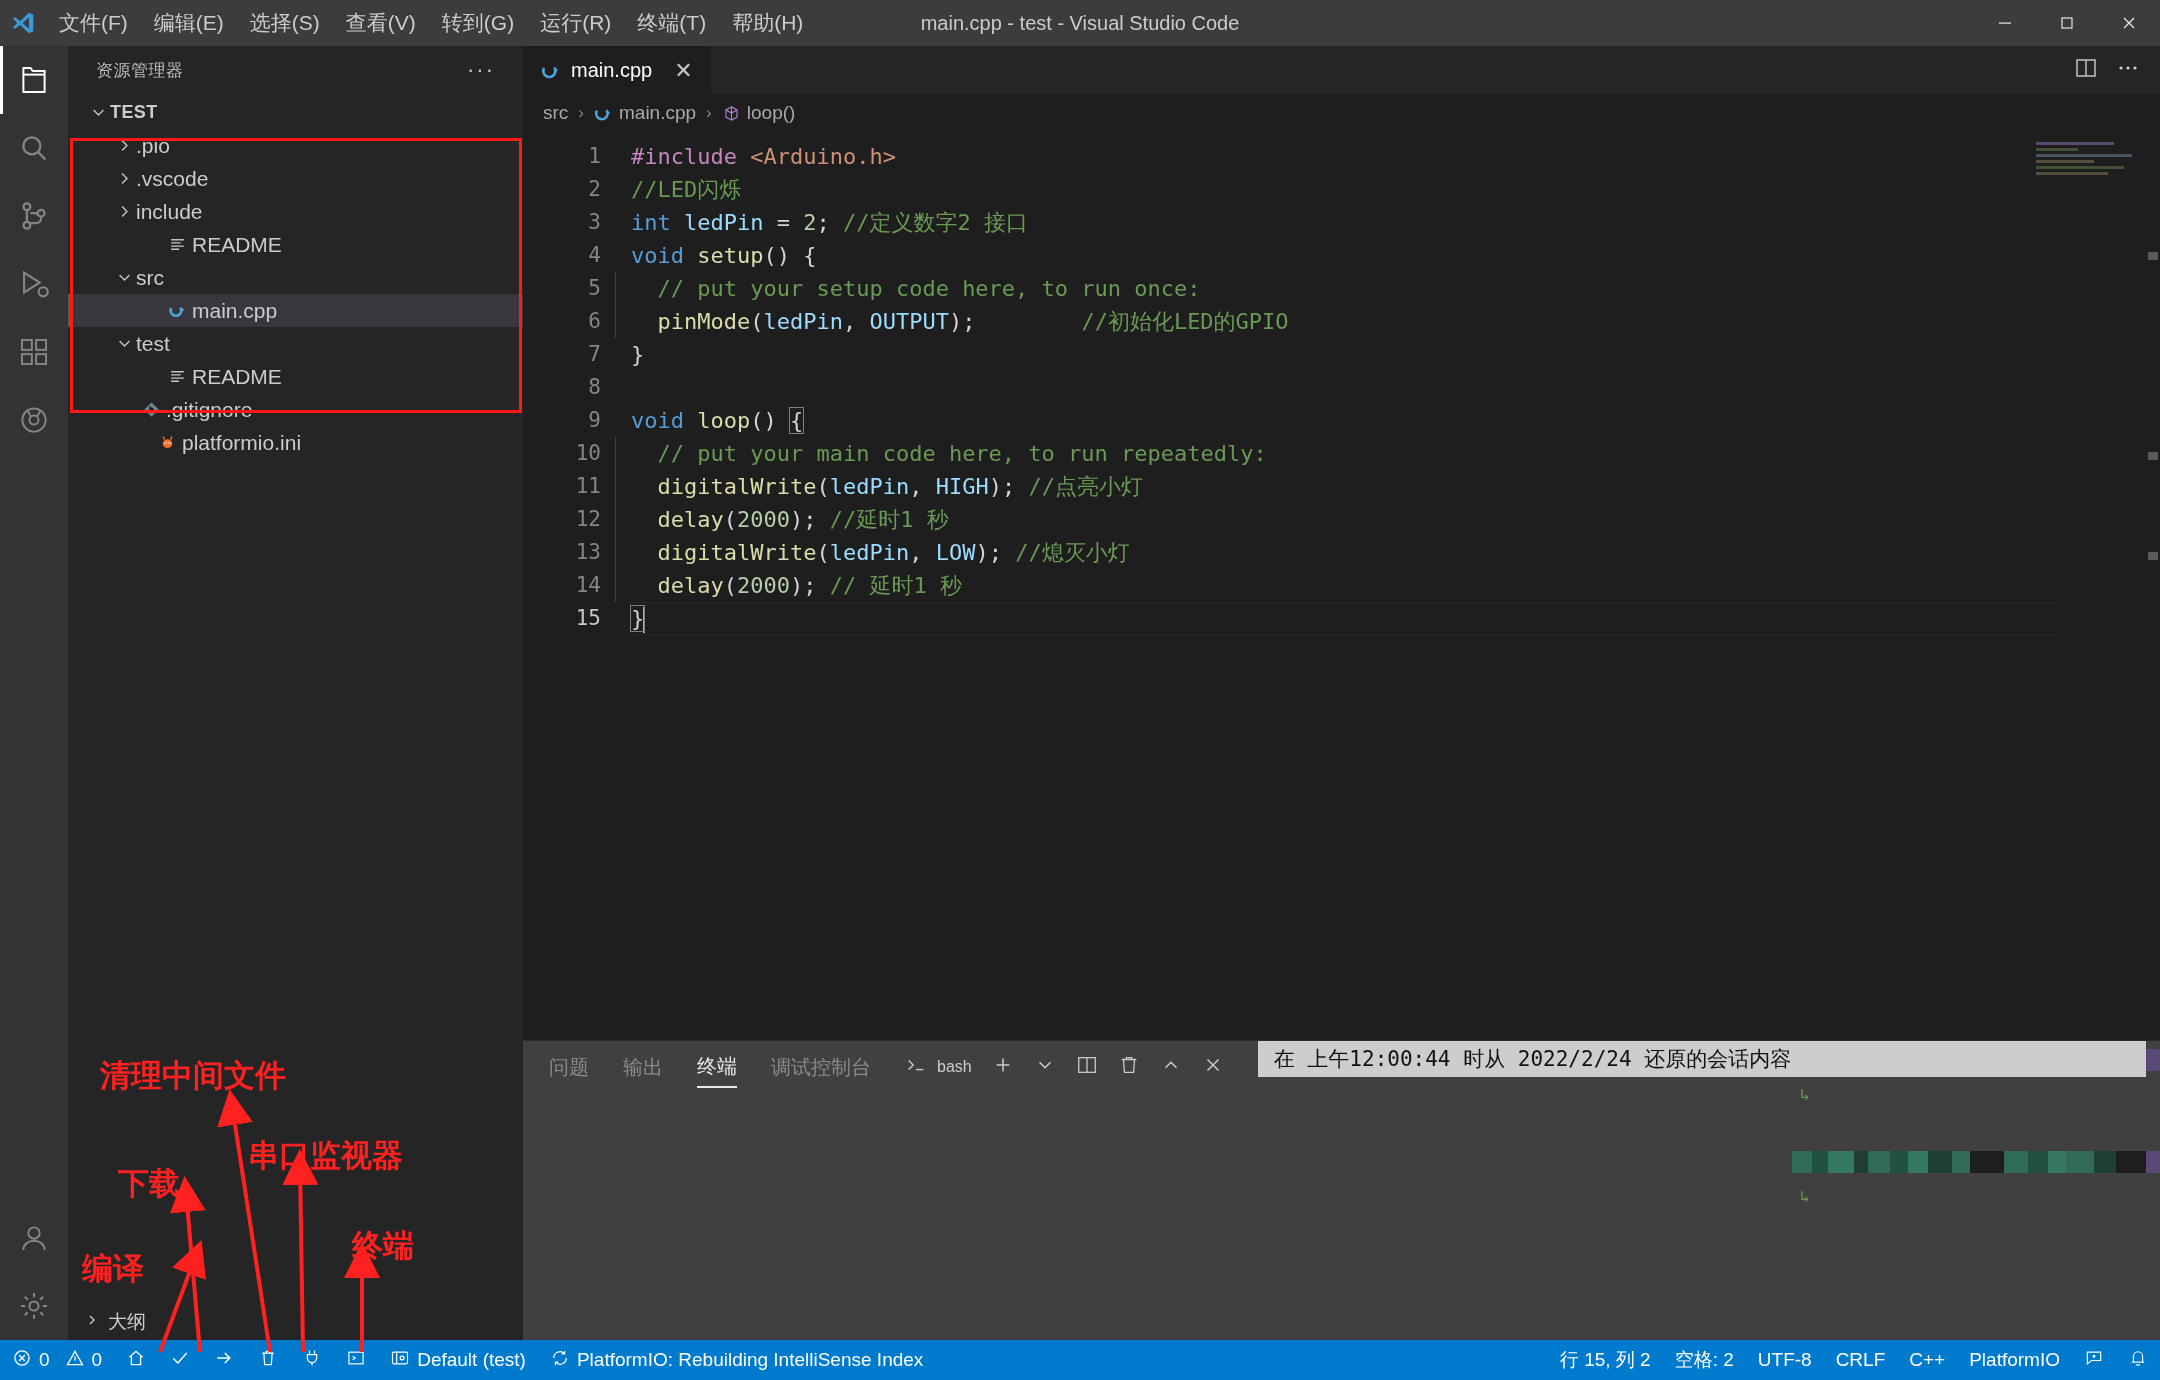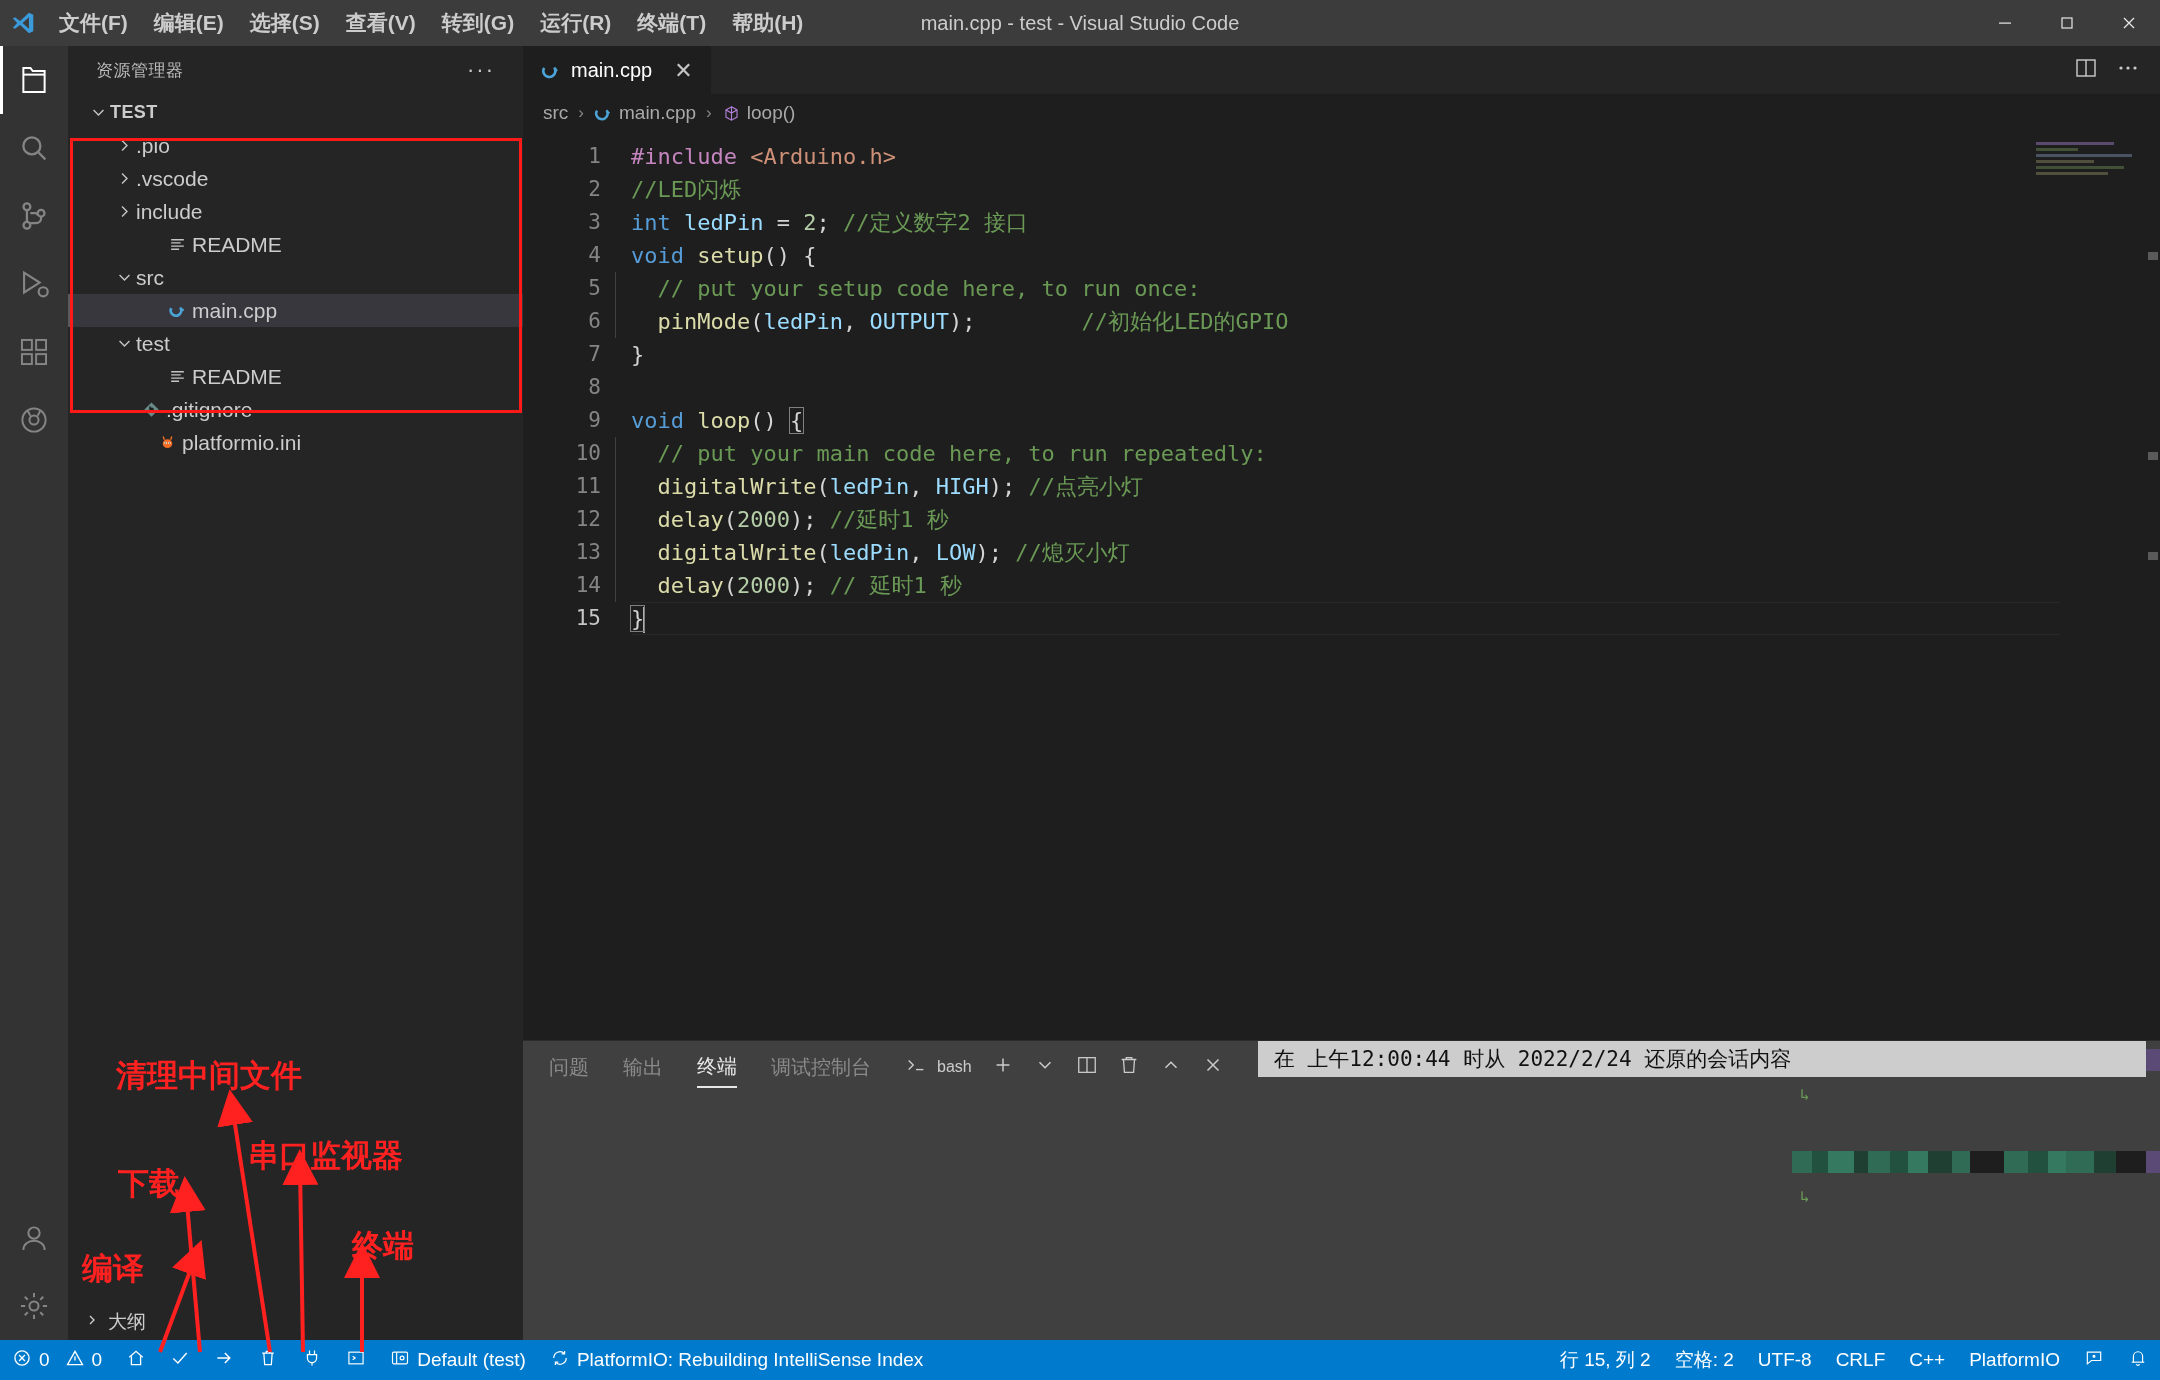--- a/index.html
+++ b/index.html
@@ -14,21 +14,21 @@
   
   .titlebar {
     height: 46px; background: #3c3c3c; display: flex; align-items: center;
     flex: 0 0 46px; position: relative; color: #cccccc;
   }
   .vs-logo { width: 46px; height: 46px; display:flex; align-items:center; justify-content:center; }
   .vs-logo svg { width: 26px; height: 26px; }
   .menu { display: flex; align-items: center; height: 100%; }
   .menu-item {
     padding: 0 13px; height: 100%; display: flex; align-items: center;
-    font-size: 21px; color: #cccccc; white-space: nowrap; cursor: default; font-weight: bold;
+    font-size: 21px; color: #cccccc; white-space: nowrap; cursor: default;
   }
   .title-center {
     position: absolute; left: 0; right: 0; text-align: center;
     font-size: 20px; color: #cccccc; pointer-events: none;
   }
   .win-controls { margin-left: auto; display: flex; height: 100%; z-index: 2; }
   .win-btn { width: 62px; height: 46px; display:flex; align-items:center; justify-content:center; }
   .win-btn svg { width: 16px; height: 16px; }
 
   
@@ -753,19 +753,19 @@
         <path d="M0,0 L9,4.5 L0,9 z" fill="#ff2020"></path>
       </marker>
     </defs>
     <line x1="160" y1="1352" x2="196" y2="1255" stroke="#ff2020" stroke-width="4" marker-end="url(#ah)"></line>
     <line x1="200" y1="1352" x2="186" y2="1192" stroke="#ff2020" stroke-width="4" marker-end="url(#ah)"></line>
     <line x1="270" y1="1352" x2="232" y2="1105" stroke="#ff2020" stroke-width="4" marker-end="url(#ah)"></line>
     <line x1="303" y1="1352" x2="300" y2="1165" stroke="#ff2020" stroke-width="4" marker-end="url(#ah)"></line>
     <line x1="362" y1="1352" x2="362" y2="1258" stroke="#ff2020" stroke-width="4" marker-end="url(#ah)"></line>
   </svg>
   <div id="annots">
-      <div class="annot" style="left: 116px; top: 1055px; font-size: 31px; color: rgb(255, 32, 32);">清理中间文件</div>
+      <div class="annot" style="left: 100px; top: 1055px; font-size: 31px; color: rgb(255, 32, 32);">清理中间文件</div>
       <div class="annot" style="left: 248px; top: 1135px; font-size: 31px; color: rgb(255, 32, 32);">串口监视器</div>
       <div class="annot" style="left: 118px; top: 1163px; font-size: 31px; color: rgb(255, 32, 32);">下载</div>
       <div class="annot" style="left: 352px; top: 1225px; font-size: 31px; color: rgb(255, 32, 32);">终端</div>
       <div class="annot" style="left: 82px; top: 1248px; font-size: 31px; color: rgb(255, 32, 32);">编译</div>
     </div>
 </div>
 
 </body></html>

